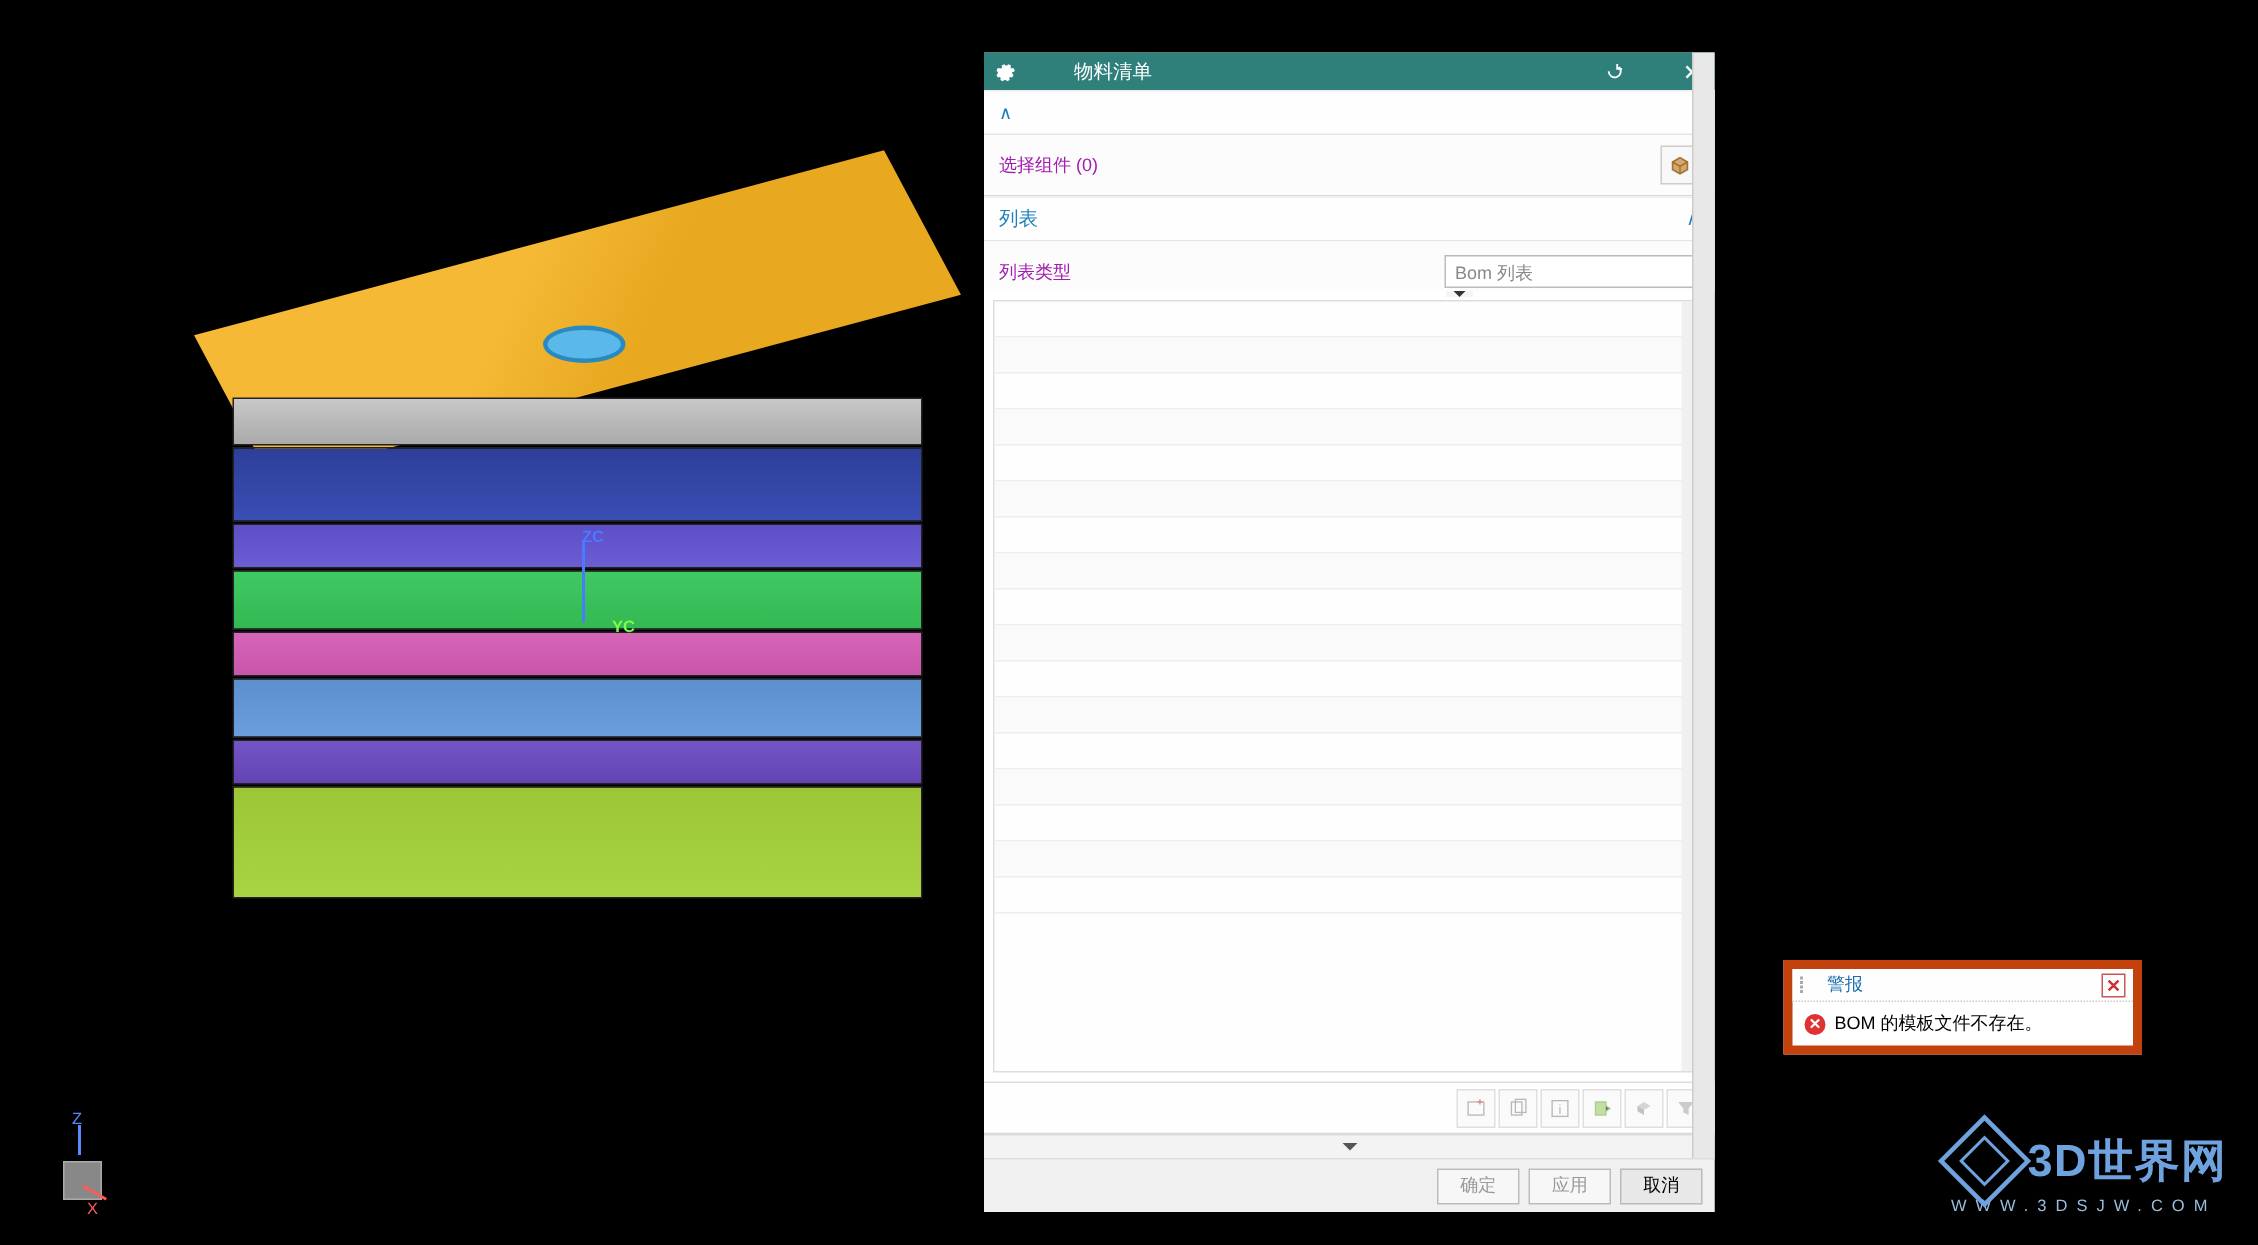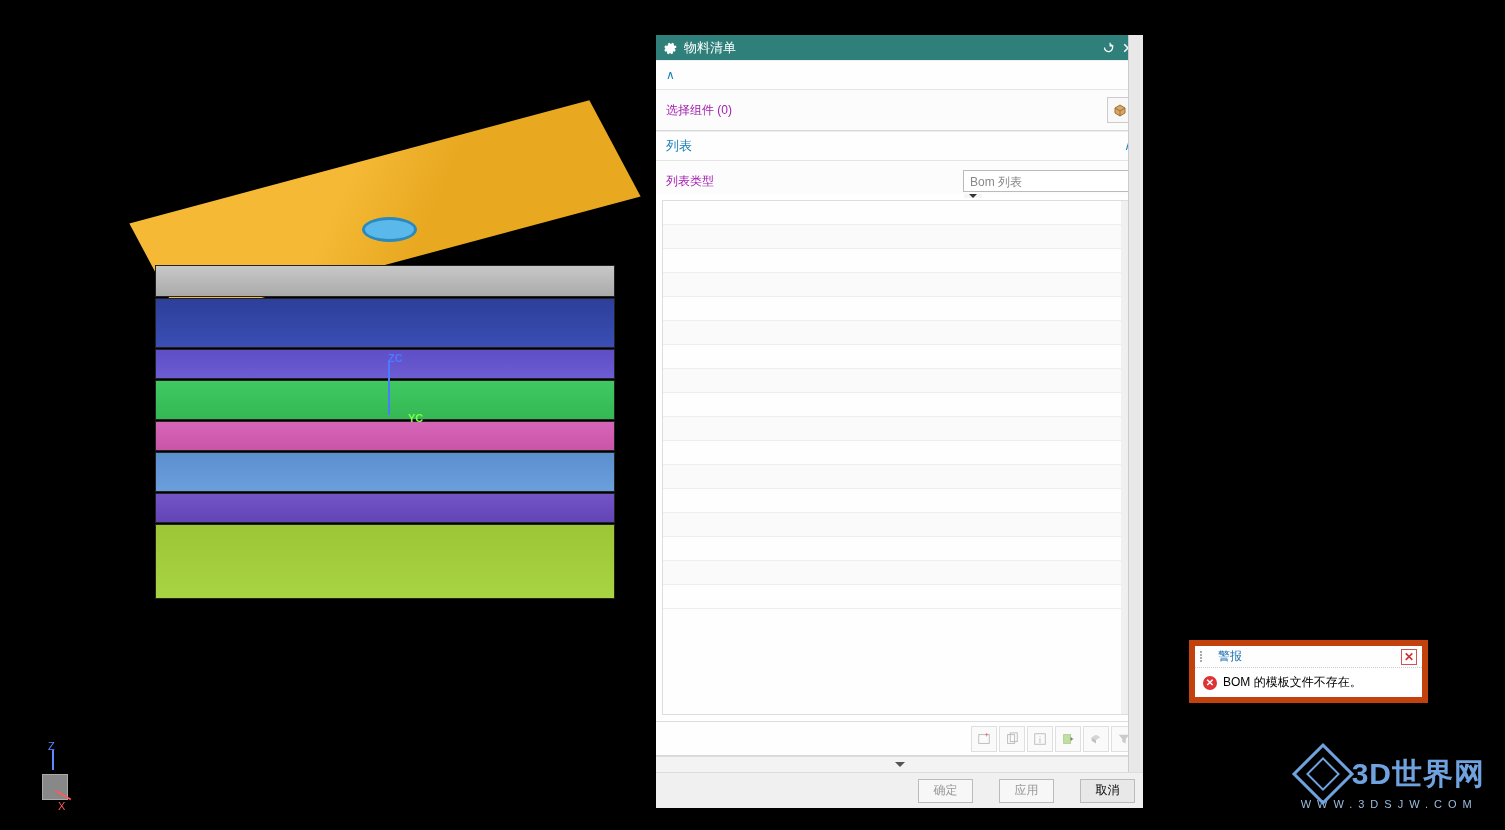--- a/index.html
+++ b/index.html
@@ -28,21 +28,21 @@
 .csys { position: absolute; left: 30px; bottom: 30px; width: 50px; height: 60px; }
 .csys .cube { position: absolute; bottom: 0; left: 12px; width: 26px; height: 26px; background: #888; border: 1px solid #aaa; }
 .csys .lbl { position: absolute; font-size: 11px; }
 .csys .z { color: #5a8aff; top: 0; left: 18px; }
 .csys .x { color: #ff5a5a; bottom: -12px; left: 28px; }
 .csys .zline { position: absolute; width: 2px; height: 20px; background: #5a8aff; left: 22px; top: 10px; }
 .csys .xline { position: absolute; width: 18px; height: 2px; background: #ff5a5a; left: 24px; bottom: 4px; transform: rotate(30deg); }
 
 
 .dialog { position: absolute; left: 656px; top: 35px; width: 487px; height: 773px; background: #f0f0f0; display: flex; flex-direction: column; font-size: 12px; }
-.dlg-title { height: 25px; background: #2f7f7a; color: #fff; display: flex; align-items: center; padding: 0 7px; }
+.dlg-title { height: 25px; background: #2f7f7a; color: #fff; display: flex; align-items: center; padding: 0 7px; gap: 32px; }
 .dlg-title .gear { width: 14px; height: 14px; margin-right: 7px; display: inline-flex; align-items: center; justify-content: center; }
 .dlg-title .ttl-text { flex: 1; font-size: 13px; }
 .dlg-title .tbtn { width: 16px; height: 16px; margin-left: 4px; display: inline-flex; align-items: center; justify-content: center; cursor: pointer; }
 
 .section { background: #fff; border-bottom: 1px solid #d8d8d8; }
 .sec-head { height: 30px; background: #fefefe; padding: 0 10px; display: flex; align-items: center; border-top: 1px solid #eee; border-bottom: 1px solid #e5e5e5; }
 .sec-head .sec-label { color: #1b7fb8; font-size: 13px; flex: 1; }
 .sec-head .chev { color: #1b7fb8; cursor: pointer; }
 
 .sec-body { padding: 7px 10px; background: #fcfcfc; }
@@ -67,21 +67,21 @@
 .list-scroll { position: absolute; right: 0; top: 0; bottom: 0; width: 15px; background: #f0f0f0; }
 
 .toolbar { height: 34px; border-top: 1px solid #ddd; display: flex; align-items: center; justify-content: flex-end; padding: 0 6px; gap: 2px; background: #fefefe; }
 .tbicon { width: 26px; height: 26px; border: 1px solid #ccc; background: #f9f9f9; display: flex; align-items: center; justify-content: center; cursor: pointer; }
 .tbicon.disabled { opacity: 0.6; }
 
 .expand-bar { height: 16px; background: #f3f3f3; display: flex; align-items: center; justify-content: center; border-top: 1px solid #ddd; cursor: pointer; }
 .expand-bar::after { content: ""; border-left: 5px solid transparent; border-right: 5px solid transparent; border-top: 5px solid #555; }
 
 .btnbar { height: 36px; background: #f0f0f0; display: flex; align-items: center; justify-content: flex-end; padding: 0 8px; gap: 6px; border-top: 1px solid #ddd; }
-.btn { min-width: 55px; height: 24px; border: 1px solid #bbb; background: #f7f7f7; display: flex; align-items: center; justify-content: center; cursor: pointer; padding: 0 10px; margin-left: 20px; }
+.btn { min-width: 55px; height: 24px; border: 1px solid #bbb; background: #f7f7f7; display: flex; align-items: center; justify-content: center; cursor: pointer; padding: 0 10px; }
 .btn.disabled { color: #999; }
 .btn.primary { background: #e8e8e8; }
 
 
 .alert { position: absolute; left: 1189px; top: 640px; width: 239px; border: 6px solid #c2410c; background: #fff; font-size: 12px; }
 .alert-head { height: 22px; display: flex; align-items: center; padding: 0 5px; border-bottom: 1px dotted #ccc; background: #fefefe; }
 .alert-grip { width: 10px; display: flex; flex-direction: column; gap: 1px; }
 .alert-grip span { width: 2px; height: 2px; background: #aaa; display: inline-block; }
 .alert-title { color: #1b6fb0; flex: 1; margin-left: 8px; }
 .alert-close { width: 16px; height: 16px; border: 1px solid #c55; color: #c33; display: flex; align-items: center; justify-content: center; font-weight: bold; cursor: pointer; }

